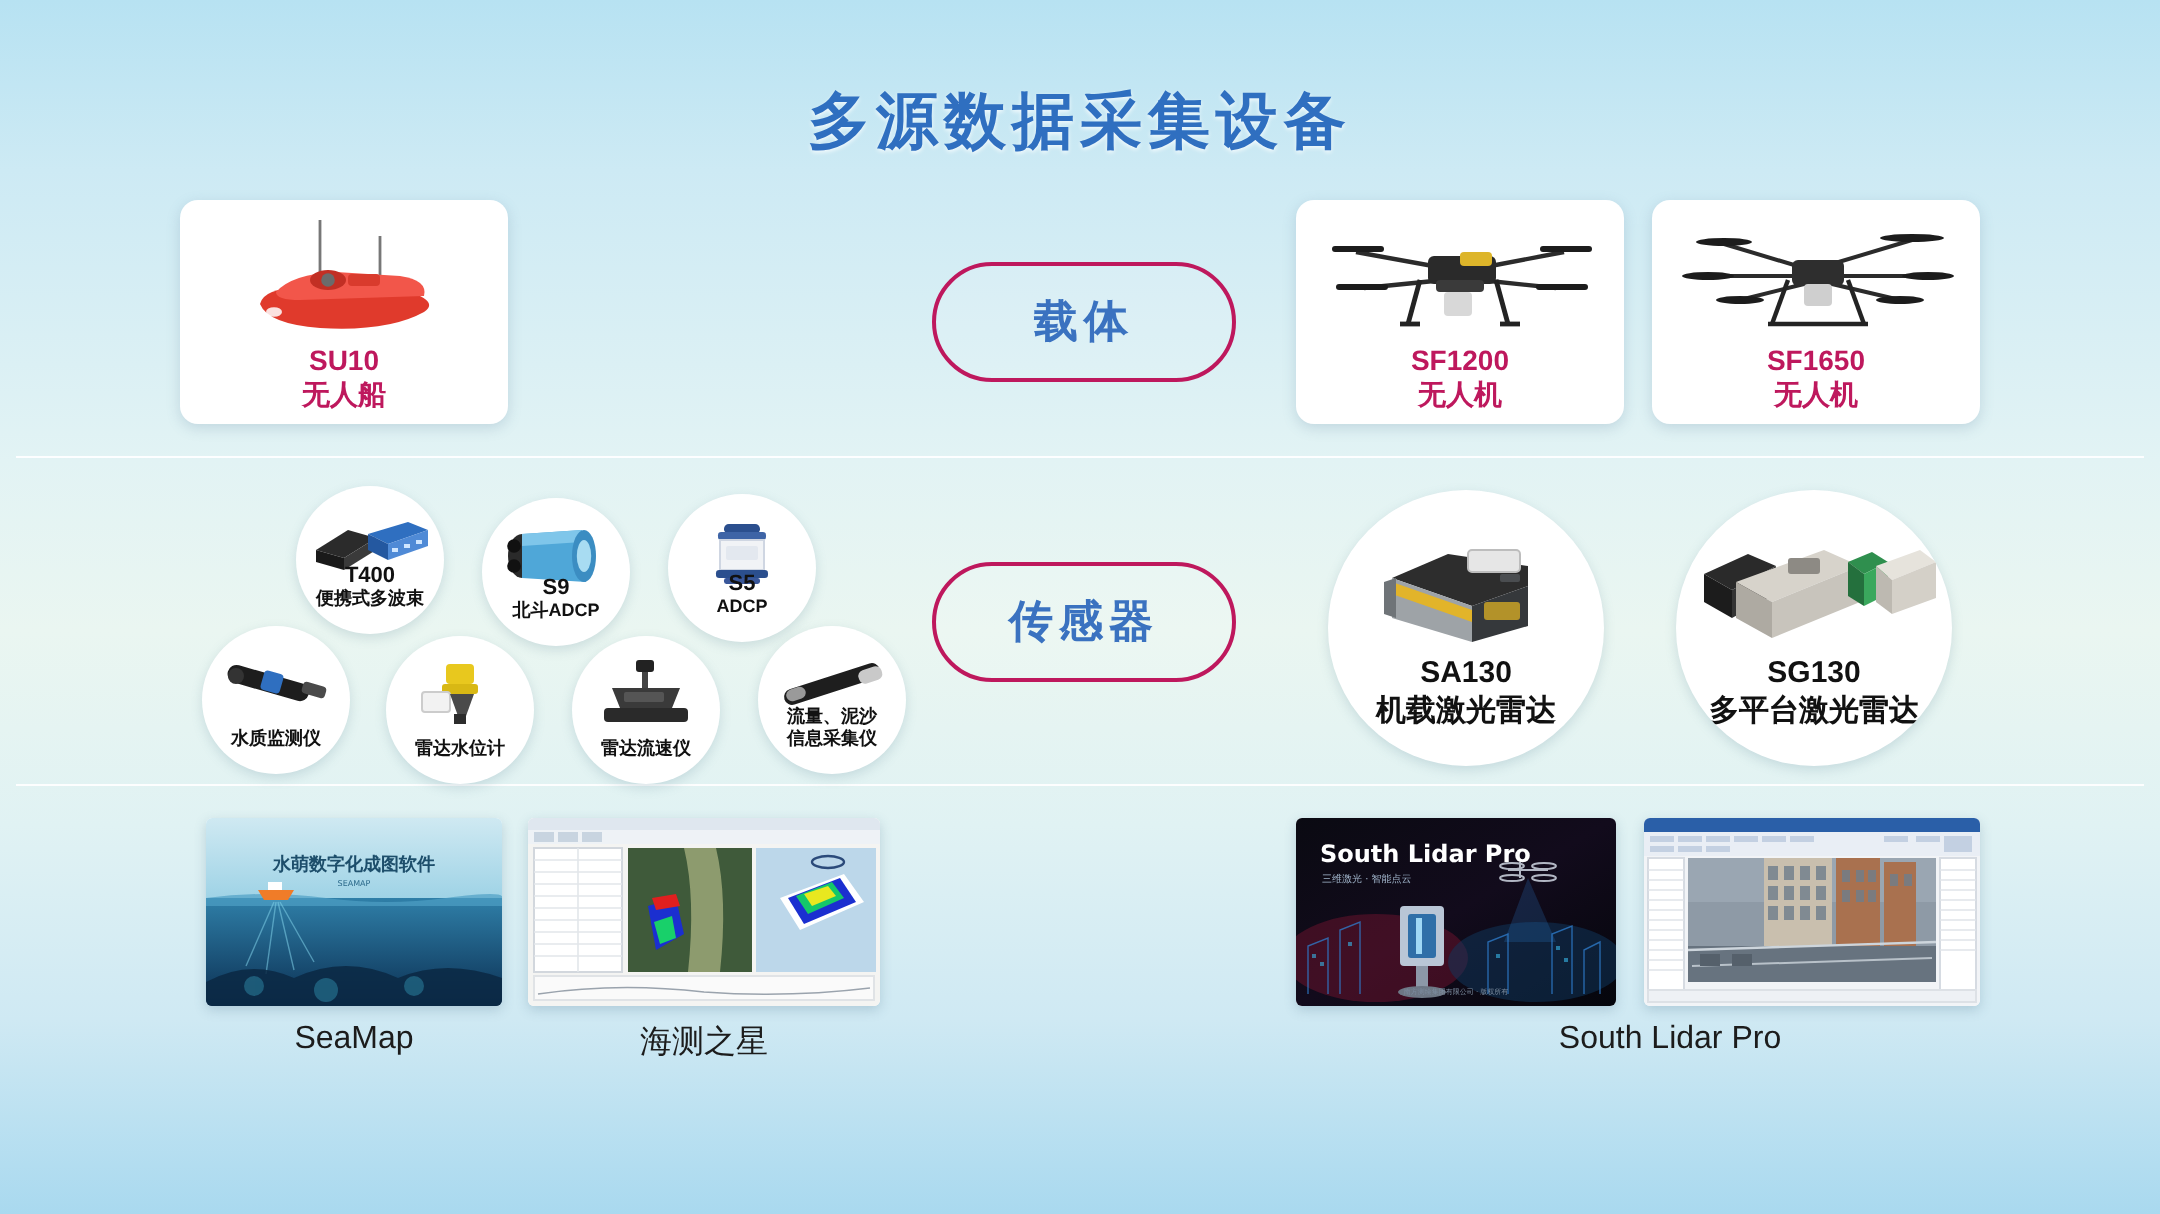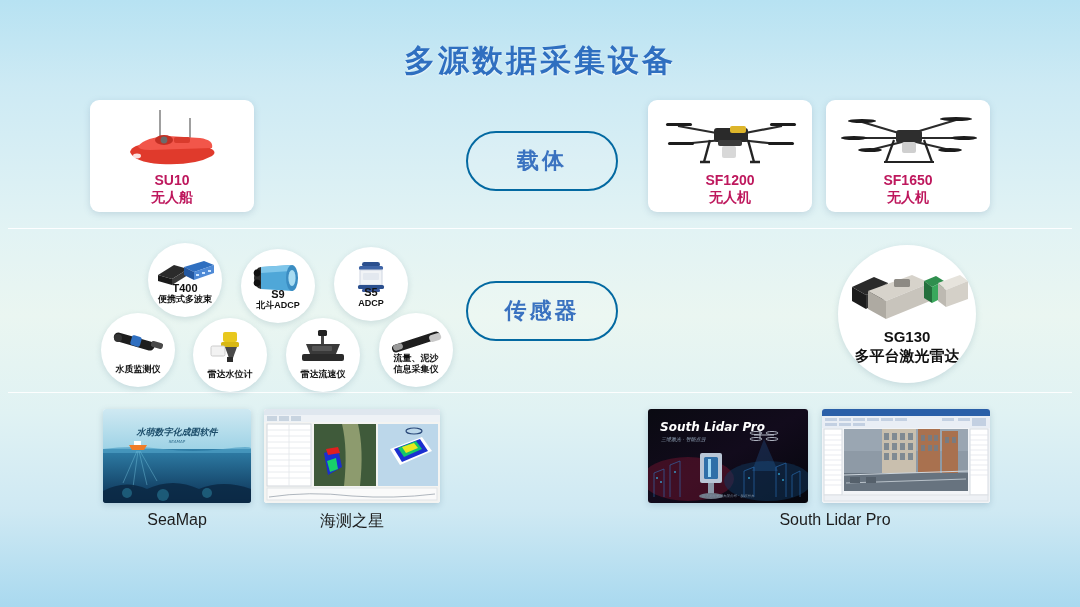--- a/index.html
+++ b/index.html
@@ -18,21 +18,21 @@
     text-shadow:0 1px 2px rgba(255,255,255,.8);
   }
 
   
   .divider{position:absolute;left:8px;width:1064px;height:1px;background:rgba(255,255,255,.92);}
   .divider.d1{top:228px;}
   .divider.d2{top:392px;}
 
   
   .pill{
-    position:absolute;width:148px;height:56px;border:2px solid #0369a1;border-radius:30px;
+    position:absolute;width:148px;height:56px;border:2px solid #be185d;border-radius:30px;
     display:flex;align-items:center;justify-content:center;
     font-size:22px;font-weight:bold;color:#3a72c0;letter-spacing:3px;
     background:rgba(255,255,255,.10);
   }
   .pill.p1{left:466px;top:131px;}
   .pill.p2{left:466px;top:281px;}
   .pill.p3{left:466px;top:430px;}
 
   
   .card{
@@ -56,21 +56,21 @@
   .circ .cap{position:relative;text-align:center;color:#111;z-index:2;}
   .circ.sm{width:74px;height:74px;}
   .circ.sm .art{top:12px;height:34px;}
   .circ.sm .cap{font-size:9px;line-height:10.5px;padding-bottom:13px;font-weight:600;}
   .circ.sm .cap .big{font-size:11px;}
   .circ.big{width:138px;height:138px;}
   .circ.big .art{top:24px;height:62px;}
   .circ.big .cap{font-size:15px;line-height:19px;padding-bottom:18px;font-weight:600;}
 
   
-  .thumb{position:absolute;border-radius:3px;overflow:hidden;box-shadow:0 2px 6px rgba(70,110,140,.25);background:#fff;font-style:italic;}
+  .thumb{position:absolute;border-radius:3px;overflow:hidden;box-shadow:0 2px 6px rgba(70,110,140,.25);background:#fff;}
   .swlabel{position:absolute;text-align:center;font-size:16px;color:#1c1c1c;}
 
   svg{display:block;width:100%;height:100%;}
 </style>
 </head>
 <body>
 
 <div class="stage">
 
   <div class="title">多源数据采集设备</div>
@@ -280,20 +280,38 @@
         <rect x="50" y="9" width="12" height="7" rx="3" fill="#c9c9c9" transform="rotate(-18 56 12)"></rect>
         <rect x="14" y="19" width="10" height="6" rx="3" fill="#9a9a9a" transform="rotate(-18 19 22)"></rect>
       </svg>
     </div>
     <div class="cap">
       <div>流量、泥沙</div>
       <div>信息采集仪</div>
     </div>
   </div>
 
+  <div class="circ big" style="left:664px;top:245px;">
+    <div class="art">
+      <svg viewBox="0 0 138 62">
+        <path d="M32 20 L60 8 L100 14 L100 24 L72 34Z" fill="#2d2d2d"></path>
+        <rect x="70" y="6" width="26" height="11" rx="2" fill="#e6e6e6" stroke="#bdbdbd"></rect>
+        <path d="M32 20 L72 34 L72 52 L32 40Z" fill="#9ea3a7"></path>
+        <path d="M72 34 L100 24 L100 44 L72 52Z" fill="#35383b"></path>
+        <path d="M32 22 L72 36 L72 42 L32 28Z" fill="#e2b42a"></path>
+        <rect x="78" y="32" width="18" height="9" rx="1.5" fill="#c9a227" opacity=".85"></rect>
+        <path d="M28 22 L34 20 L34 40 L28 38Z" fill="#6f7478"></path>
+        <rect x="86" y="18" width="10" height="4" rx="1" fill="#4a4d50"></rect>
+      </svg>
+    </div>
+    <div class="cap">
+      <div>SA130</div>
+      <div>机载激光雷达</div>
+    </div>
+  </div>
 
   <div class="circ big" style="left:838px;top:245px;">
     <div class="art">
       <svg viewBox="0 0 138 62">
         <path d="M14 18 L36 8 L50 14 L28 26Z" fill="#2a2a2a"></path>
         <path d="M14 18 L28 26 L28 40 L14 32Z" fill="#1c1c1c"></path>
         <path d="M28 26 L50 14 L50 28 L28 40Z" fill="#343434"></path>
         <path d="M30 22 L74 6 L92 14 L48 32Z" fill="#d7d3cb"></path>
         <path d="M30 22 L48 32 L48 50 L30 40Z" fill="#aeaaa2"></path>
         <path d="M48 32 L92 14 L92 32 L48 50Z" fill="#c8c4bc"></path>

